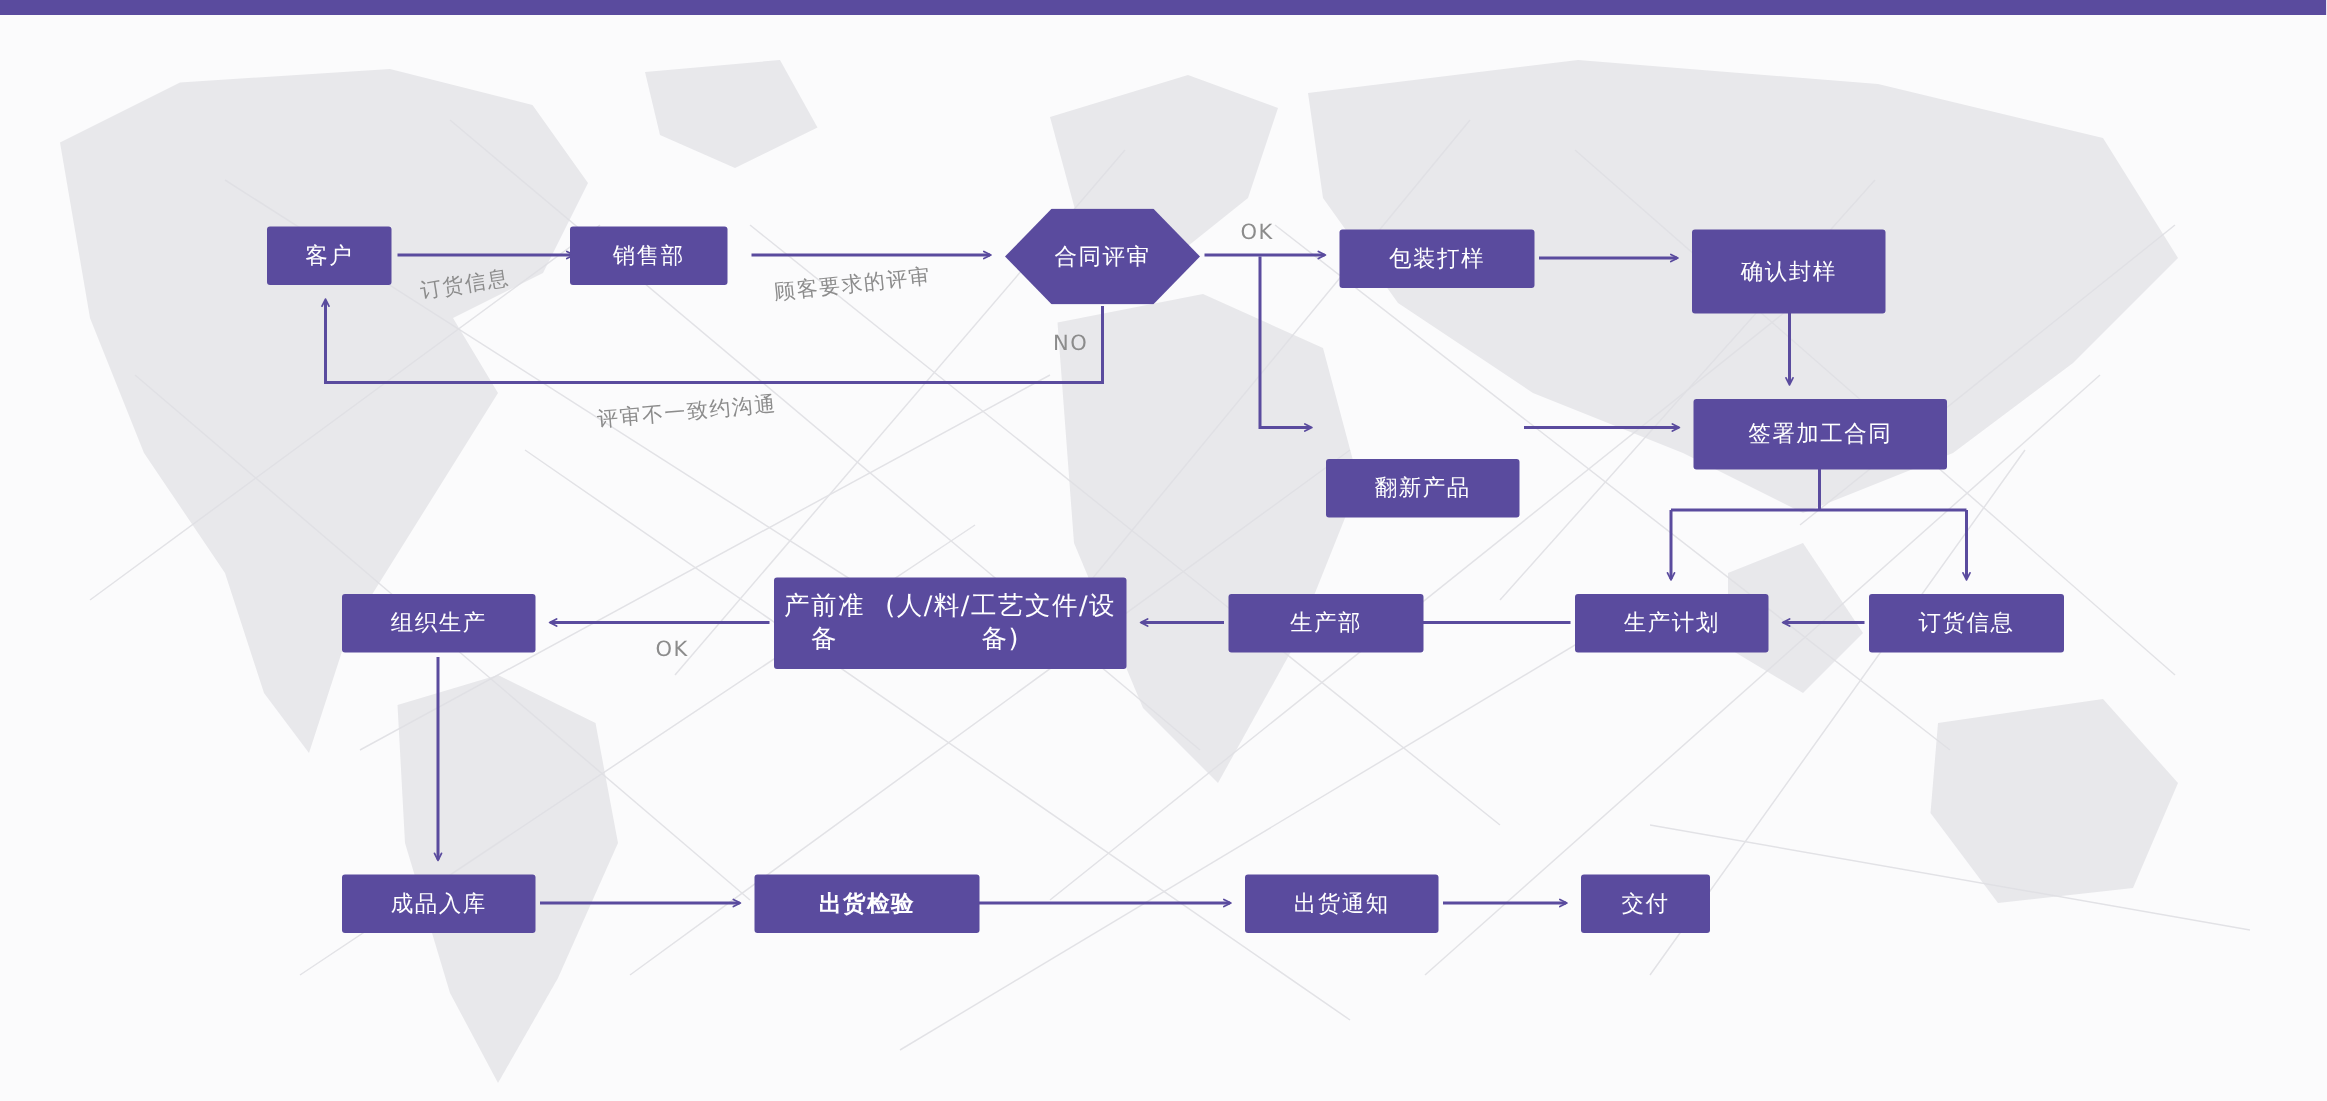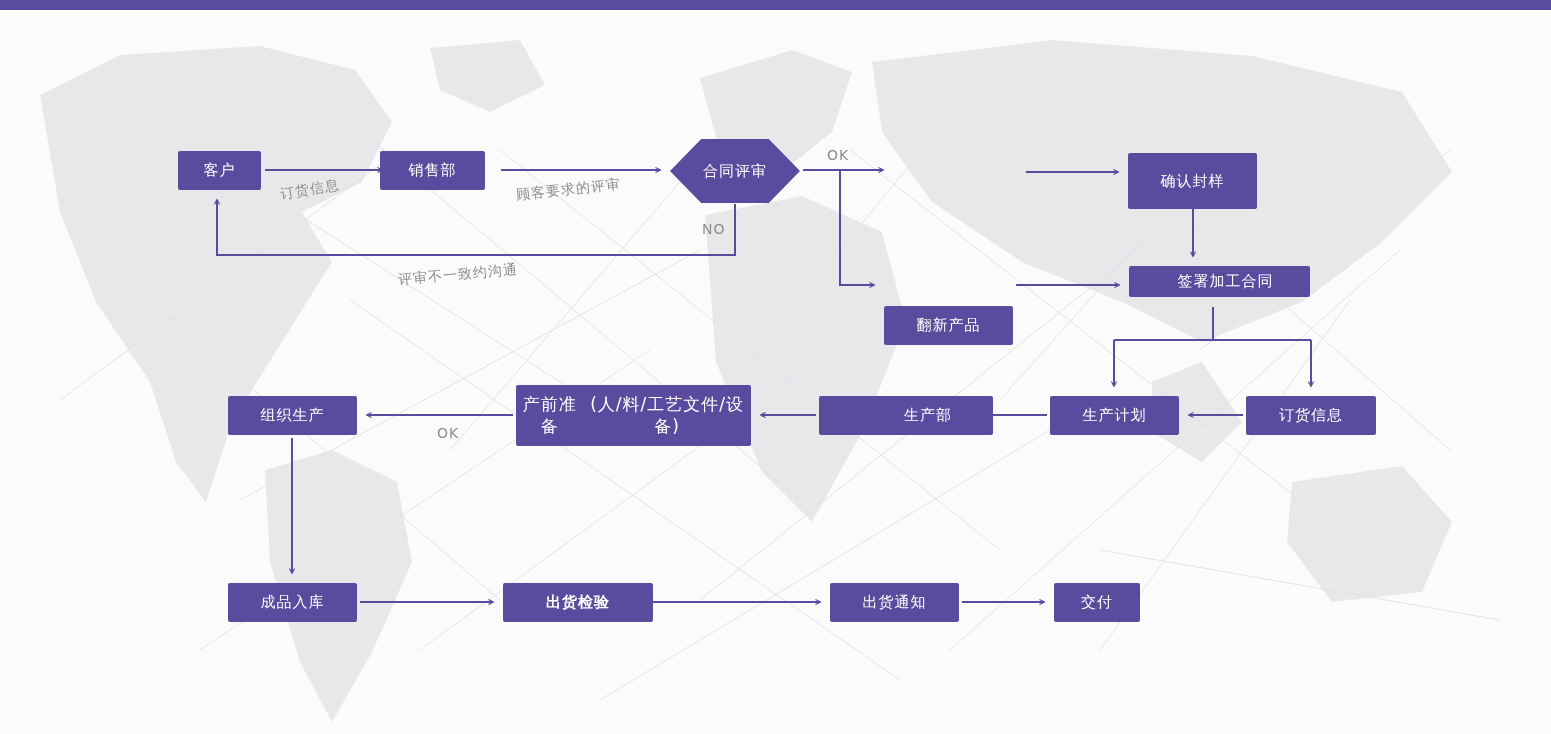--- a/index.html
+++ b/index.html
@@ -55,24 +55,24 @@
   .node.two-line {
     font-size: 17px;
   }
   
   .n-customer        { left:178px;  top:151px; width:83px;  height:39px; }
   .n-sales           { left:380px;  top:151px; width:105px; height:39px; }
   .n-contract-review { left:670px;  top:139px; width:130px; height:64px; }
   .n-packaging       { left:893px;  top:153px; width:130px; height:39px; }
   .n-confirm-sample  { left:1128px; top:153px; width:129px; height:56px; }
   .n-refurbish       { left:884px;  top:266px; width:129px; height:39px;margin-top:40px; }
-  .n-sign-contract   { left:1129px; top:266px; width:169px; height:31px;padding-left:12px; }
+  .n-sign-contract   { left:1129px; top:266px; width:169px; height:47px; }
   .n-production-plan { left:1050px; top:396px; width:129px; height:39px; }
   .n-material        { left:1246px; top:396px; width:130px; height:39px; }
-  .n-production-dept { left:819px;  top:396px; width:130px; height:39px;padding-left:44px; }
+  .n-production-dept { left:819px;  top:396px; width:130px; height:39px; }
   .n-preproduction   { left:516px;  top:385px; width:235px; height:61px; }
   .n-organize        { left:228px;  top:396px; width:129px; height:39px; }
   .n-warehouse       { left:228px;  top:583px; width:129px; height:39px; }
   .n-inspection      { left:503px;  top:583px; width:150px; height:39px;font-weight:bold; }
   .n-notice          { left:830px;  top:583px; width:129px; height:39px; }
   .n-delivery        { left:1054px; top:583px; width:86px;  height:39px; }
 
   .edge-label {
     position: absolute;
     z-index: 4;
@@ -156,20 +156,21 @@
       <line x1="635" y1="602" x2="820" y2="602" marker-end="url(#arw)"></line>
       <line x1="962" y1="602" x2="1044" y2="602" marker-end="url(#arw)"></line>
     </g>
   </svg>
 
   <div class="topbar"></div>
 
   <div class="node n-customer">客户</div>
   <div class="node n-sales">销售部</div>
   <div class="node hex n-contract-review">合同评审</div>
+  <div class="node n-packaging">包装打样</div>
   <div class="node n-confirm-sample">确认封样</div>
   <div class="node n-refurbish">翻新产品</div>
   <div class="node n-sign-contract">签署加工合同</div>
   <div class="node n-production-plan">生产计划</div>
   <div class="node n-material">订货信息</div>
   <div class="node n-production-dept">生产部</div>
   <div class="node two-line n-preproduction">
     <span>产前准备</span>
     <span>(人/料/工艺文件/设备)</span>
   </div>

